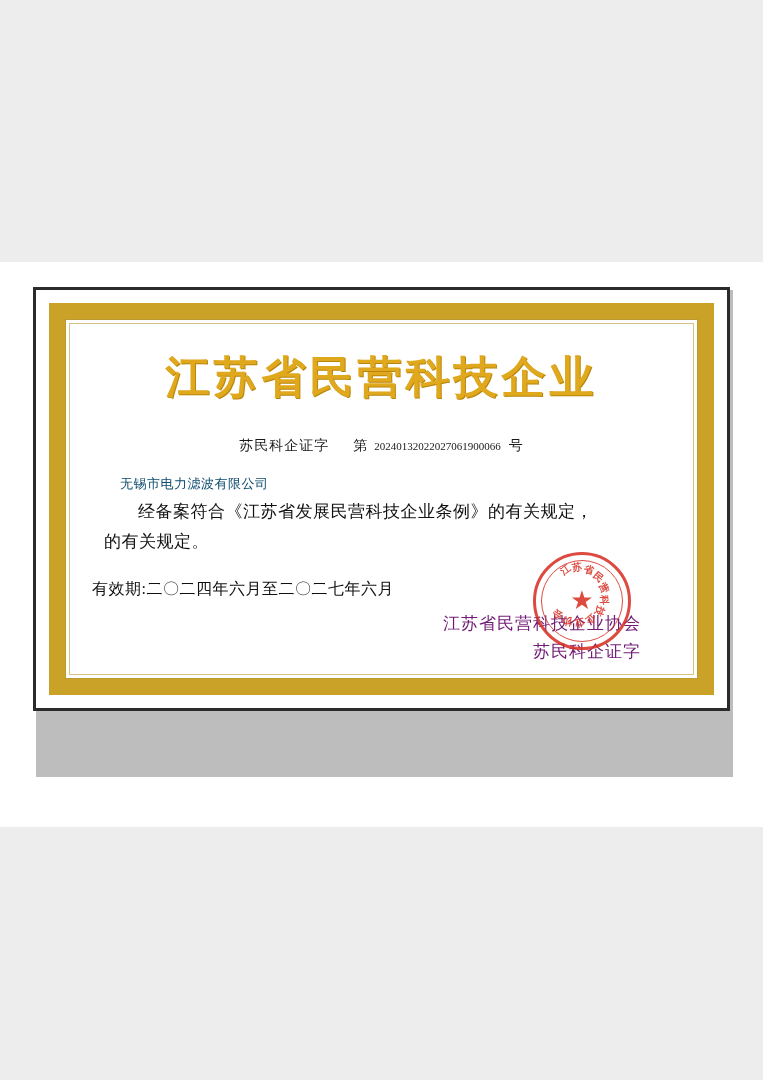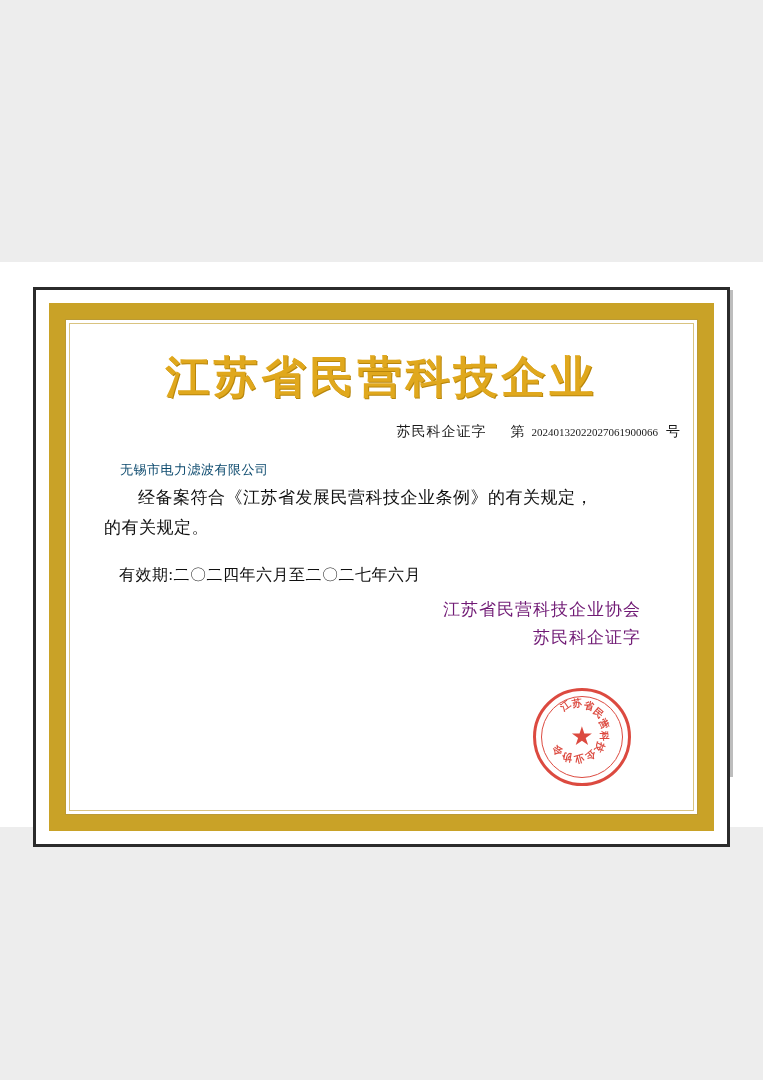--- a/index.html
+++ b/index.html
@@ -28,21 +28,21 @@
     height: 565px;
     background: #ffffff;
   }
 
   
   .cert-outer {
     position: absolute;
     left: 33px;
     top: 287px;
     width: 697px;
-    height: 560px;
+    height: 424px;
     background: #ffffff;
     border: 3px solid #2b2b2b;
     box-sizing: border-box;
   }
 
   
   .cert-shadow {
     position: absolute;
     left: 36px;
     top: 290px;
@@ -107,22 +107,22 @@
     font-weight: bold;
     font-size: 44px;
     letter-spacing: 4px;
     color: #e0a81d;
     margin-top: 14px;
     text-shadow: 1px 1px 0 #b8860b;
     white-space: nowrap;
   }
 
   .cert-no-row {
-    margin-top: 16px;
-    text-align: right;
+    margin-top: 30px;
+    text-align: center;
     font-size: 14px;
     color: #1a1a1a;
     letter-spacing: 1px;
   }
   .cert-no-row .lbl { font-size: 14px; }
   .cert-no-row .di { margin-left: 24px; margin-right: 6px; }
   .cert-no-row .num {
     font-family: "Liberation Serif", serif;
     font-size: 11px;
     letter-spacing: 0px;
@@ -143,21 +143,21 @@
     margin-right: 18px;
     font-size: 17px;
     line-height: 30px;
     color: #101010;
     letter-spacing: 0.5px;
   }
   .body-p .indent { display: inline-block; width: 34px; }
 
   .valid {
     margin-top: 22px;
-    margin-left: 37px;
+    margin-left: 10px;
     font-size: 16px;
     color: #101010;
     letter-spacing: 0.5px;
   }
 
   .signature {
     margin-top: 10px;
     text-align: right;
     padding-right: 40px;
     font-size: 17px;

